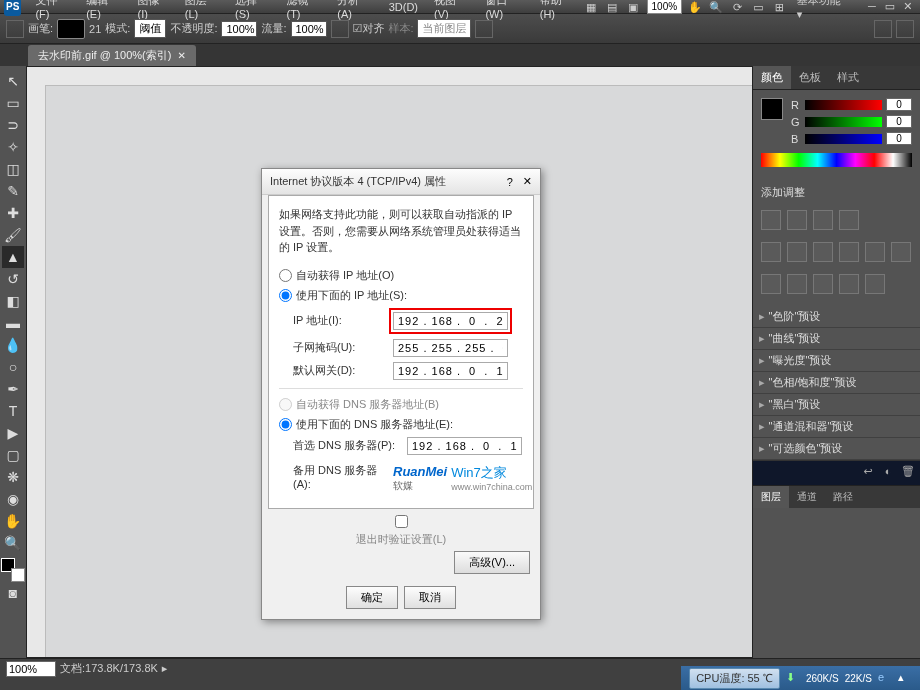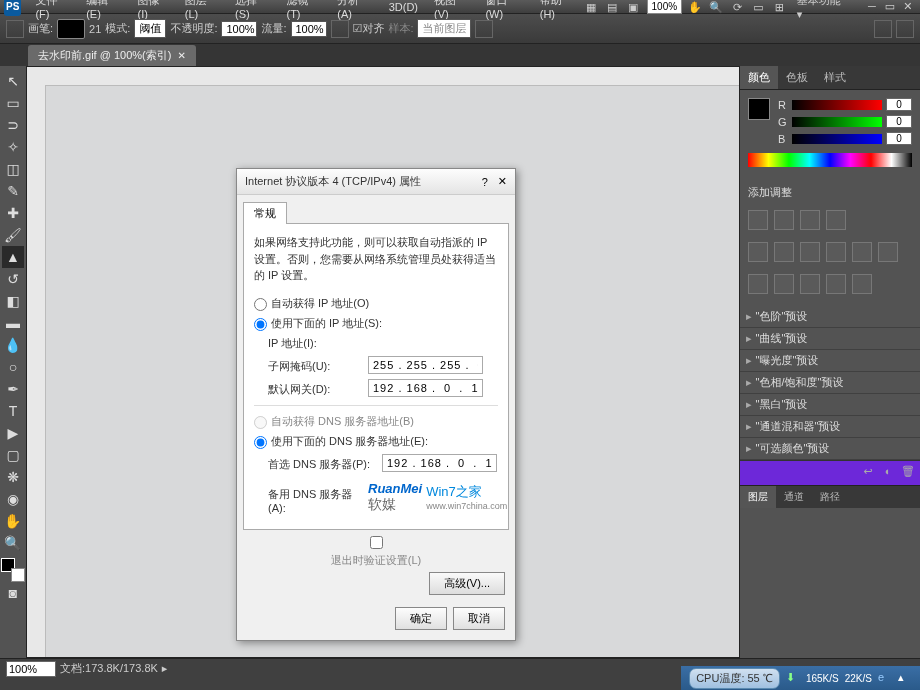--- a/index.html
+++ b/index.html
@@ -35,45 +35,45 @@
 .fgbg { position:relative; width:24px; height:24px; margin-top:4px;}
 .fgbg .fg{position:absolute;width:14px;height:14px;background:#000;border:1px solid #fff;top:0;left:0;}
 .fgbg .bg{position:absolute;width:14px;height:14px;background:#fff;border:1px solid #888;bottom:0;right:0;}
 
 .canvas { flex:1; background:#d8d9da; position:relative; border:1px solid #222;}
 .canvas::before, .canvas::after { content:""; position:absolute; background:#e8e8e8;}
 .canvas::before { left:0; top:0; bottom:0; width:18px; border-right:1px solid #bbb;}
 .canvas::after { left:18px; right:0; top:0; height:18px; border-bottom:1px solid #bbb;}
 
 
-.dialog { position:absolute; left:236px; top:168px; width:280px; background:#f0f0f0; border:1px solid #888; box-shadow:2px 2px 8px rgba(0,0,0,0.4);}
+.dialog { position:absolute; left:261px; top:168px; width:280px; background:#f0f0f0; border:1px solid #888; box-shadow:2px 2px 8px rgba(0,0,0,0.4);}
 .dlg-title { background:linear-gradient(#fdfdfd,#e4e4e4); padding:5px 8px; display:flex; align-items:center; border-bottom:1px solid #ccc;}
 .dlg-title span:first-child{flex:1; color:#333;}
 .dlg-tb { padding:6px 6px 0;}
 .dlg-tab { display:inline-block; background:#fff; border:1px solid #aaa; border-bottom:none; padding:3px 10px; position:relative; top:1px;}
 .dlg-body { background:#fff; border:1px solid #aaa; margin:0 6px 6px; padding:10px;}
 .dlg-desc { color:#333; line-height:1.5; margin-bottom:12px;}
-.fieldrow { display:flex; align-items:flex-end; margin:5px 0; gap:4px;}
+.fieldrow { display:flex; align-items:center; margin:5px 0; gap:4px;}
 .fieldrow label { flex:0 0 auto; color:#333;}
 .fieldrow input[type=text]{ border:1px solid #aaa; padding:2px 4px; text-align:center; letter-spacing:1px;}
 .ipbox { width:115px; }
 .redbox { border:2px solid #e00; padding:2px;}
 .divider { border-top:1px solid #ddd; margin:8px 0;}
 .watermark { display:flex; align-items:center; gap:4px; margin-top:4px;}
 .wm1{color:#0066cc;font-weight:bold;font-style:italic;font-size:13px;}
-.wm1s{color:#666;font-size:14px;}
+.wm1s{color:#666;font-size:10px;}
 .wm2{color:#0088dd;font-size:13px;}
 .wm2s{color:#888;font-size:9px;}
 .dlg-chk { margin:6px 10px; display:flex; align-items:center; gap:4px; color:#888;flex-direction:column;}
-.dlg-btns { display:flex; justify-content:flex-end; gap:6px; padding:6px 10px 10px;}
+.dlg-btns { display:flex; justify-content:center; gap:6px; padding:6px 10px 10px;}
 .dlg-btn { background:linear-gradient(#fdfdfd,#e0e0e0); border:1px solid #888; padding:3px 14px; cursor:pointer;}
 .dlg-btn.adv{background:linear-gradient(#fafafa,#ddd);}
 
 
-.rightcol { width:180px; background:#6d28d9; display:flex; flex-direction:column;}
+.rightcol { width:167px; background:#0f172a; display:flex; flex-direction:column;}
 .panel-tabs { display:flex; background:#383838; border-bottom:1px solid #222;}
 .ptab { padding:4px 8px; color:#bbb; cursor:pointer;}
 .ptab.act { background:#555; color:#fff;}
 .color-panel { padding:8px; background:#535353;}
 .color-swatch { float:left; }
 .color-swatch .cs{width:22px;height:22px;background:#000;border:1px solid #888;}
 .rgb-sliders { margin-left:30px;}
 .rgb-row { display:flex; align-items:center; gap:4px; margin-bottom:4px;}
 .rgb-row .lbl{color:#ddd;width:10px;}
 .rgb-row .slider{flex:1;height:10px;}
@@ -96,21 +96,21 @@
 .bottom-panel{flex:1;background:#535353;border-top:1px solid #222;}
 .bp-tabs{display:flex;background:#383838;}
 .bp-tabs .ptab{font-size:10px;}
 .bp-body{height:60px;}
 
 
 .statusbar { height:20px; background:#404040; display:flex; align-items:center; padding:0 6px; color:#ccc; border-top:1px solid #222;}
 .statusbar .sb-zoom{width:50px;background:#fff;color:#000;padding:1px 2px;border:1px solid #666;}
 
 .taskbar { position:absolute; bottom:0; right:0; height:24px; display:flex; align-items:center; gap:6px; padding:0 8px; background:linear-gradient(#3a6ea5,#2a5a8a); color:#fff;}
-.cpu-temp{background:linear-gradient(#d0e0f0,#a0c0e0);color:#333;padding:2px 6px;border:1px solid #5a8ab0;border-radius:7px;}
+.cpu-temp{background:linear-gradient(#d0e0f0,#a0c0e0);color:#333;padding:2px 6px;border:1px solid #5a8ab0;border-radius:2px;}
 .net-spd{font-size:10px;}
 .tray-ico{width:14px;height:14px;display:inline-block;}
 
 .win-ctrl{display:flex;gap:2px;margin-left:8px;}
 .win-ctrl span{width:16px;height:14px;color:#ccc;text-align:center;cursor:pointer;line-height:12px;}
 </style>
 </head>
 <body>
 
 <div class="menubar">
@@ -288,33 +288,33 @@
     </div>
   </div>
 </div>
 
 <div class="dialog">
   <div class="dlg-title">
     <span>Internet 协议版本 4 (TCP/IPv4) 属性</span>
     <span style="margin-right:10px;cursor:pointer">?</span>
     <span style="cursor:pointer">✕</span>
   </div>
-  <div class="dlg-tb"><div class="dlg-tab">常规</div></div>
   <div class="dlg-body">
     <div class="dlg-desc">如果网络支持此功能，则可以获取自动指派的 IP 设置。否则，您需要从网络系统管理员处获得适当的 IP 设置。</div>
     <div class="fieldrow">
         <input type="radio" name="ip" style="">
         <label>自动获得 IP 地址(O)</label>
       </div>
     <div class="fieldrow">
         <input type="radio" name="ip" checked="" style="">
         <label>使用下面的 IP 地址(S):</label>
       </div>
     <div class="fieldrow" style="padding-left:14px">
         <label style="width:92px">IP 地址(I):</label>
+        <span class="redbox"><input type="text" class="ipbox" value="192 . 168 .  0  .  2" style=""></span>
       </div>
     <div class="fieldrow" style="padding-left:14px">
         <label style="width:96px">子网掩码(U):</label>
         <input type="text" class="ipbox" value="255 . 255 . 255 .  0" style="">
       </div>
     <div class="fieldrow" style="padding-left:14px">
         <label style="width:96px">默认网关(D):</label>
         <input type="text" class="ipbox" value="192 . 168 .  0  .  1" style="">
       </div>
     <div class="divider"></div>
@@ -357,17 +357,17 @@
 
 <div class="statusbar">
   <span class="sb-zoom">100%</span>
   <span style="margin-left:4px">文档:173.8K/173.8K</span>
   <span style="margin-left:4px">▸</span>
 </div>
 
 <div class="taskbar">
   <span class="cpu-temp">CPU温度: 55 ℃</span>
   <span class="tray-ico" style="color:#8f8">⬇</span>
-  <span class="net-spd">165K/S</span>
+  <span class="net-spd">260K/S</span>
   <span class="net-spd">22K/S</span>
   <span class="tray-ico" style="color:#9cf">e</span>
   <span class="tray-ico">▴</span>
 </div>
 
 </body></html>

